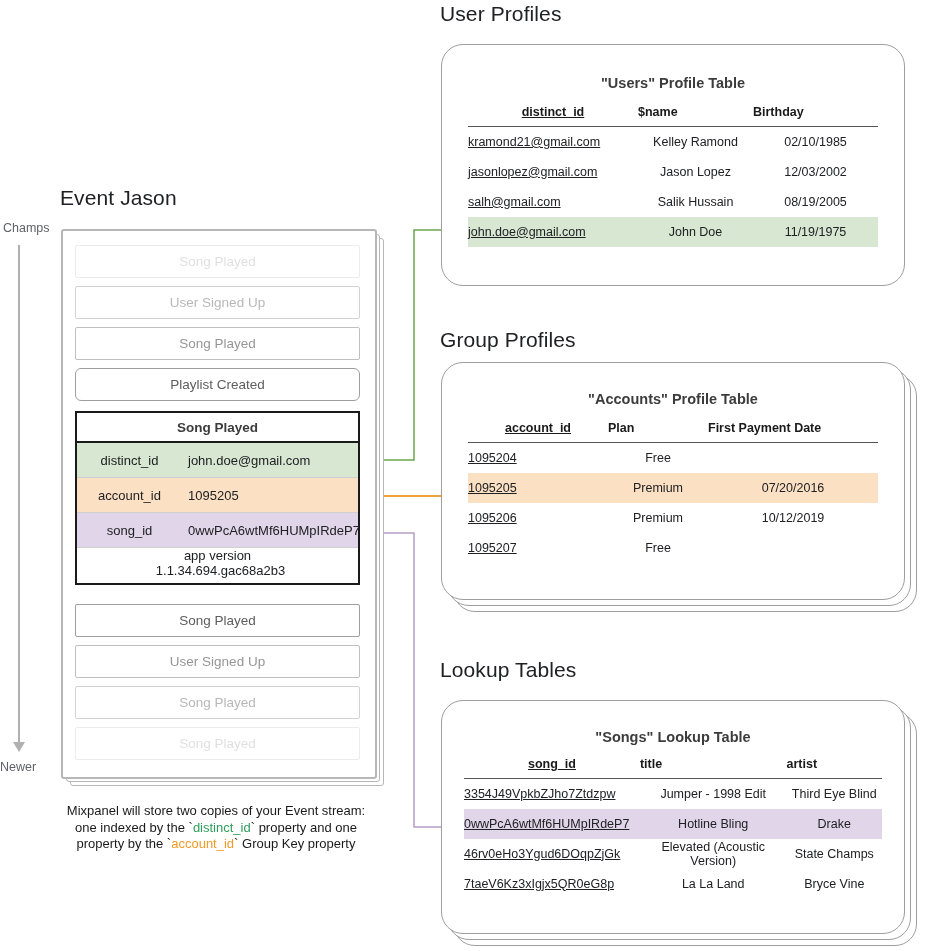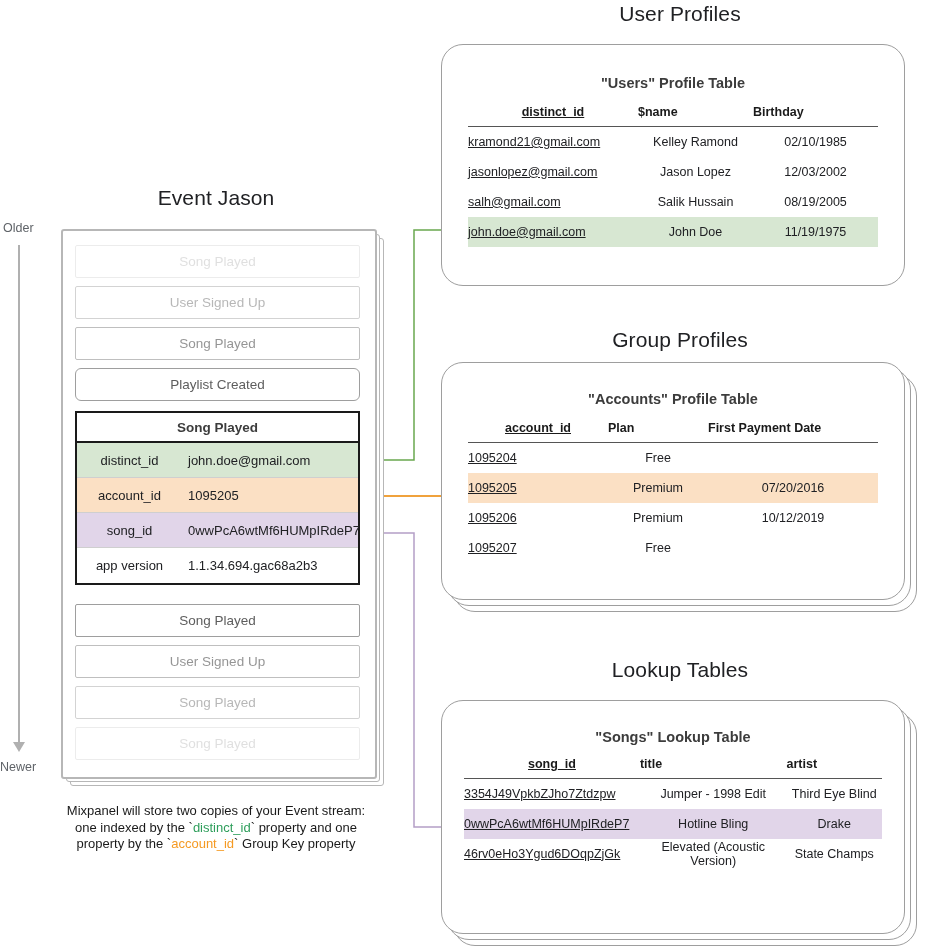--- a/index.html
+++ b/index.html
@@ -5,21 +5,21 @@
   html,body{margin:0;padding:0;background:#fff;}
   body{
     width:941px;height:951px;position:relative;overflow:hidden;
     font-family:"Liberation Sans","DejaVu Sans",sans-serif;
     color:#202124;
   }
   .abs{position:absolute;}
 
   
   .section-title{
-    font-size:21px;font-weight:400;color:#202124;text-align:center;
+    font-size:21px;font-weight:400;color:#202124;text-align:left;
     letter-spacing:.1px;
   }
 
   
   #event-stream-title{left:60px;top:186px;width:312px;}
 
   .stack-shadow{
     border:1.5px solid #b7b7b7;border-radius:3px;background:#fff;
   }
   #es-stack3{left:70px;top:238px;width:312px;height:546px;}
@@ -48,21 +48,21 @@
   #focus-event .hdr{
     height:30px;display:flex;align-items:center;justify-content:center;
     font-size:13.5px;font-weight:bold;color:#3c3c3c;
     border-bottom:2px solid #1a1a1a;box-sizing:border-box;
   }
   .prop{
     height:35px;display:flex;align-items:center;
     border-bottom:1px solid #cfcfcf;box-sizing:border-box;
     font-size:13px;color:#202124;
   }
-  .prop:last-child{border-bottom:none;}
+  .prop:last-child{border-bottom:none;flex-direction:column;}
   .prop .k{width:105px;text-align:center;flex:none;}
   .prop .v{padding-left:6px;}
   .p-green{background:#d7e7d2;}
   .p-orange{background:#fbe0c4;}
   .p-purple{background:#e1d5e9;}
   .p-plain{background:#fff;}
 
   
   #older-label{left:3px;top:221px;font-size:12.5px;color:#5f6368;}
   #newer-label{left:0px;top:760px;font-size:12.5px;color:#5f6368;}
@@ -128,21 +128,21 @@
 
   <path d="M373,460 L414,460 L414,230 L458,230" fill="none" stroke="#6aa84f" stroke-width="1.5" marker-end="url(#ahG)"></path>
 
   <path d="M373,496 L458,496" fill="none" stroke="#f0a23c" stroke-width="1.8" marker-end="url(#ahO)"></path>
 
   <path d="M373,533 L414,533 L414,827 L458,827" fill="none" stroke="#b49ec6" stroke-width="1.5" marker-end="url(#ahP)"></path>
 </svg>
 
 <div class="abs section-title" id="event-stream-title">Event Jason</div>
 
-<div class="abs" id="older-label">Older</div>
+<div class="abs" id="older-label">Champs</div>
 <div class="abs" id="time-axis"></div>
 <div class="abs" id="time-arrow"></div>
 <div class="abs" id="newer-label">Newer</div>
 
 <div class="abs stack-shadow" id="es-stack3"></div>
 <div class="abs stack-shadow" id="es-stack2"></div>
 <div class="abs" id="es-card">
 
   <div class="ev f1" style="top:14px;">
       <span>Song Played</span>
@@ -315,15 +315,20 @@
       <tr class="row hl-purple">
         <td class="c0"><span>0wwPcA6wtMf6HUMpIRdeP7</span></td>
         <td class="cx">Hotline Bling</td>
         <td class="cx">Drake</td>
       </tr>
       <tr class="row">
         <td class="c0"><span>46rv0eHo3Ygud6DOqpZjGk</span></td>
         <td class="cx">Elevated (Acoustic Version)</td>
         <td class="cx">State Champs</td>
       </tr>
+      <tr class="row">
+        <td class="c0"><span>7taeV6Kz3xIgjx5QR0eG8p</span></td>
+        <td class="cx">La La Land</td>
+        <td class="cx">Bryce Vine</td>
+      </tr>
     </tbody>
   </table>
 </div>
 
 </body></html>

